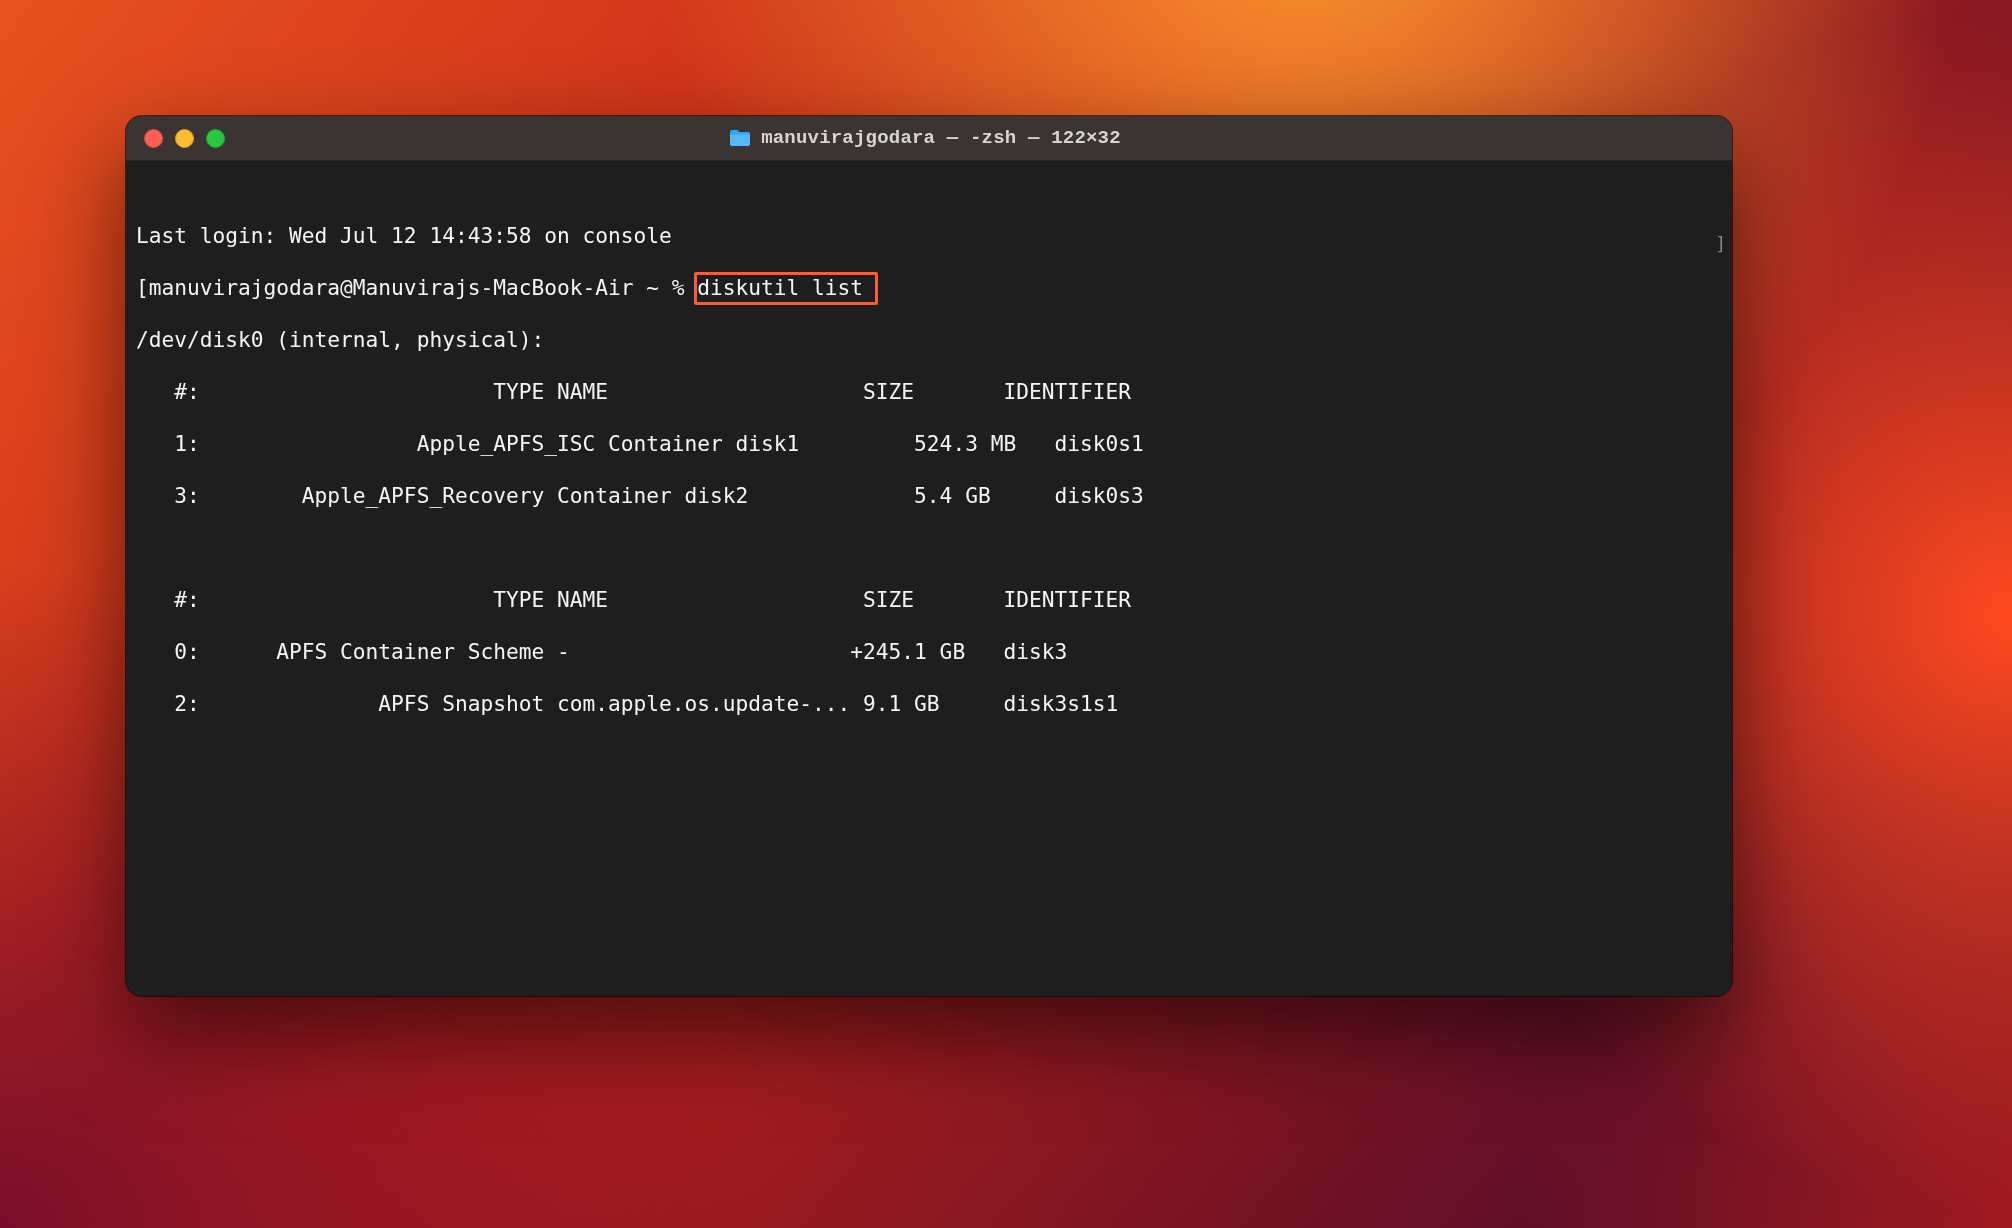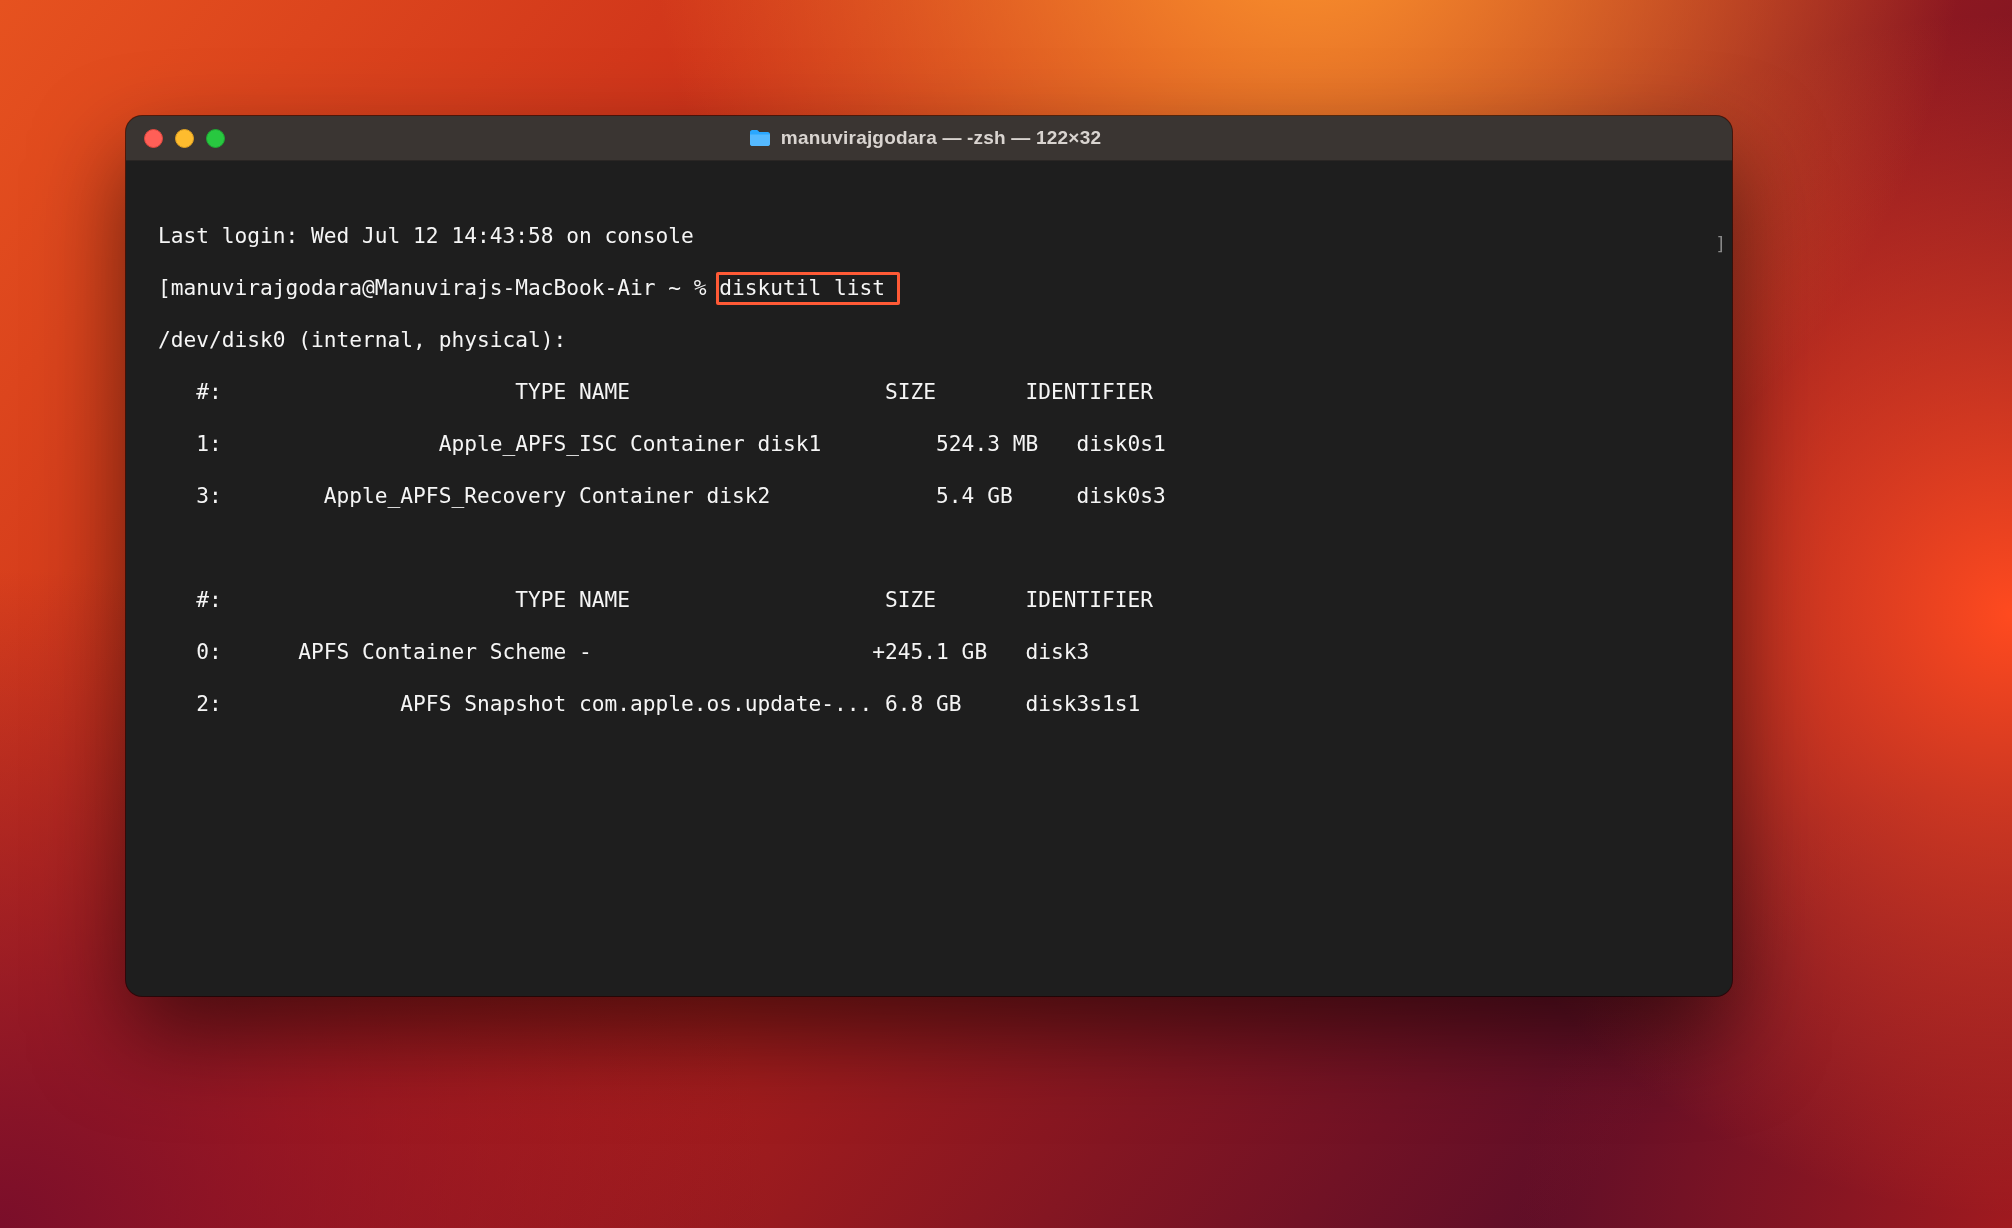--- a/index.html
+++ b/index.html
@@ -54,20 +54,21 @@
   .dot.yellow { background:#febc2e; border:1px solid #dfa023; }
   .dot.green  { background:#28c840; border:1px solid #1fa833; }
   .title-center {
     position: absolute;
     left: 0; right: 8px;
     display: flex;
     justify-content: center;
     align-items: center;
     gap: 10px;
     pointer-events: none;
+    font-family: Liberation Mono, monospace;
   }
   .folder-icon {
     width: 22px;
     height: 18px;
     position: relative;
   }
   .folder-icon svg { display:block; }
   .title-text {
     color: #d9d4d0;
     font-weight: 600;
@@ -81,21 +82,20 @@
     font-size: 21.2px;
     line-height: 26px;
     color: #f5f5f5;
     white-space: pre;
     height: calc(100% - 44px);
     box-sizing: border-box;
   }
   .row {
     position: relative;
     height: 26px;
-    margin-left: 22px;
   }
   .hl {
     position: absolute;
     border: 3.5px solid #ff5a36;
     border-radius: 2px;
     box-sizing: border-box;
   }
   .scroll-hint {
     position:absolute;
     right:6px;
@@ -135,21 +135,21 @@
 <div class="row"><span>[manuvirajgodara@Manuvirajs-MacBook-Air ~ % </span><span>diskutil list</span>
   <div class="hl" style="left:558px; top:-3px; width:184px; height:33px;"></div>
 </div>
 <div class="row"><span>/dev/disk0 (internal, physical):</span></div>
 <div class="row"><span>   #:                       TYPE NAME                    SIZE       IDENTIFIER</span></div>
 <div class="row"><span>   1:                 Apple_APFS_ISC Container disk1         524.3 MB   disk0s1</span></div>
 <div class="row"><span>   3:        Apple_APFS_Recovery Container disk2             5.4 GB     disk0s3</span></div>
 <div class="row"></div>
 <div class="row"><span>   #:                       TYPE NAME                    SIZE       IDENTIFIER</span></div>
 <div class="row"><span>   0:      APFS Container Scheme -                      +245.1 GB   disk3</span></div>
-<div class="row"><span>   2:              APFS Snapshot com.apple.os.update-... 6.8 GB     disk3s1s1</span></div>
+<div class="row"><span>   2:              APFS Snapshot com.apple.os.update-... 9.1 GB     disk3s1s1</span></div>
 
 
 
 
 
 
 
 
 
 

